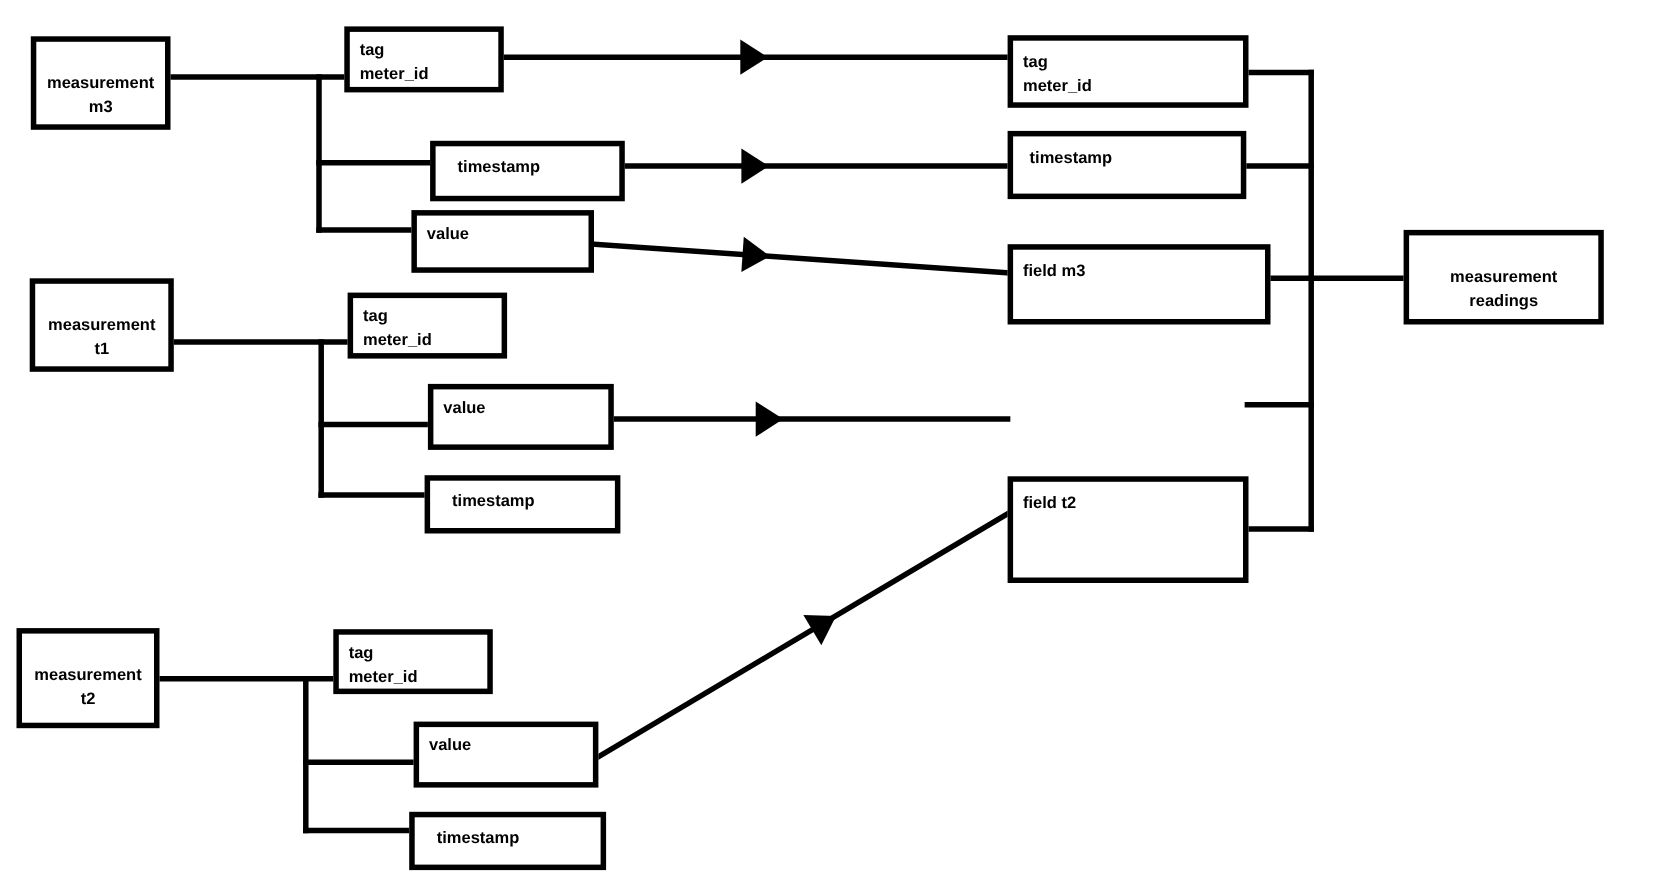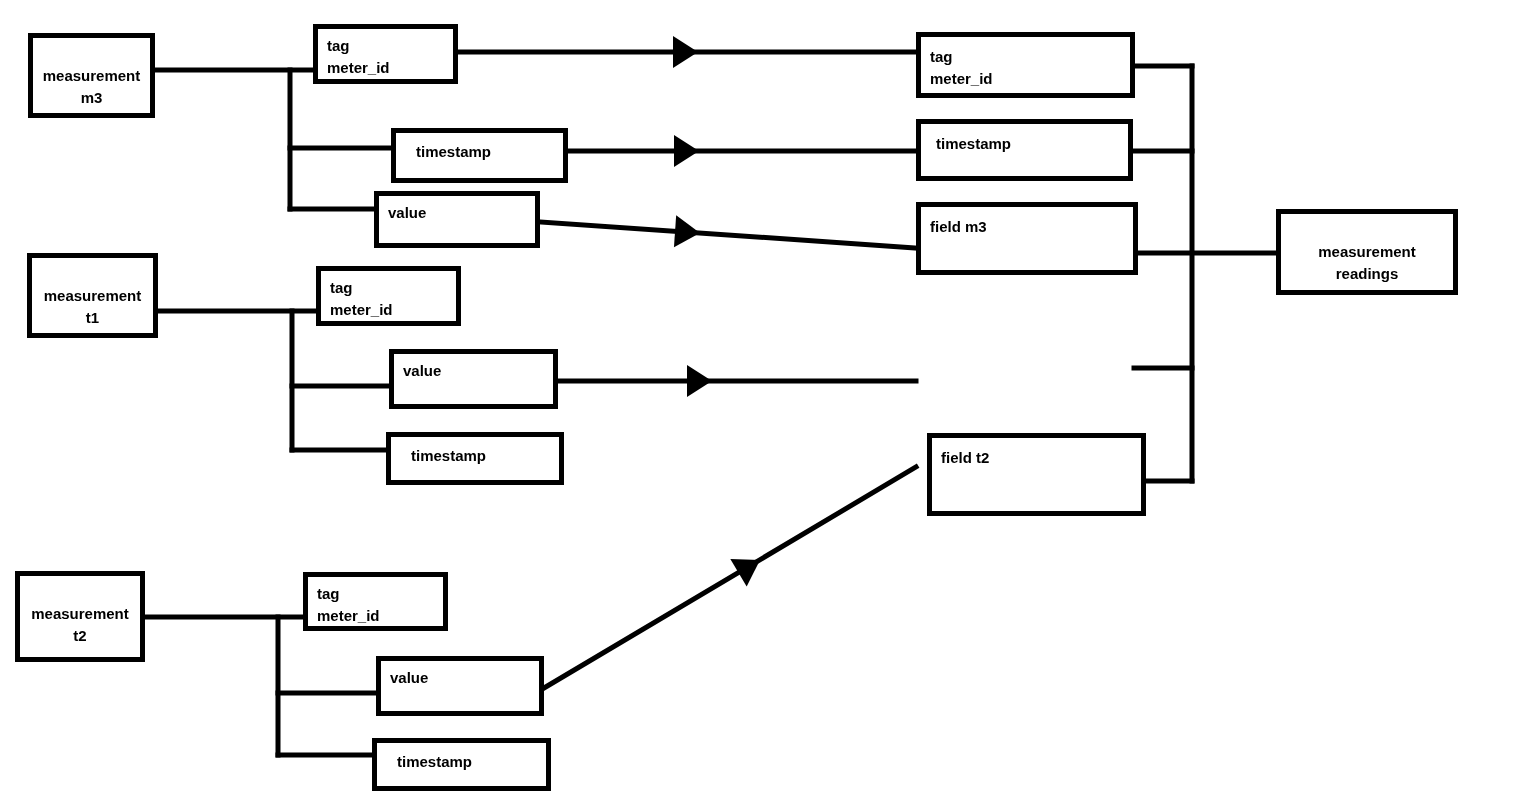--- a/index.html
+++ b/index.html
@@ -122,24 +122,24 @@
     <div>timestamp</div>
   </div>
 
   <div class="node pad-r" style="left:916px;top:32px;width:219px;height:66px;">
     <div>tag</div>
     <div>meter_id</div>
   </div>
   <div class="node pad-r" style="left:916px;top:119px;width:217px;height:62px;padding-left:15px;">
     <div>timestamp</div>
   </div>
-  <div class="node pad-r" style="left:916px;top:202px;width:222px;height:73px;">
+  <div class="node pad-r" style="left:916px;top:222px;width:239px;height:73px;">
     <div>field m3</div>
   </div>
-  <div class="node pad-r" style="left:916px;top:433px;width:219px;height:83px;margin-left:11px;">
+  <div class="node pad-r" style="left:916px;top:433px;width:219px;height:97px;">
     <div>field t2</div>
   </div>
   <div class="node pad-top" style="left:1276px;top:209px;width:182px;height:86px;">
     <div>measurement</div>
     <div>readings</div>
   </div>
 
 </div>
 
 </body></html>

